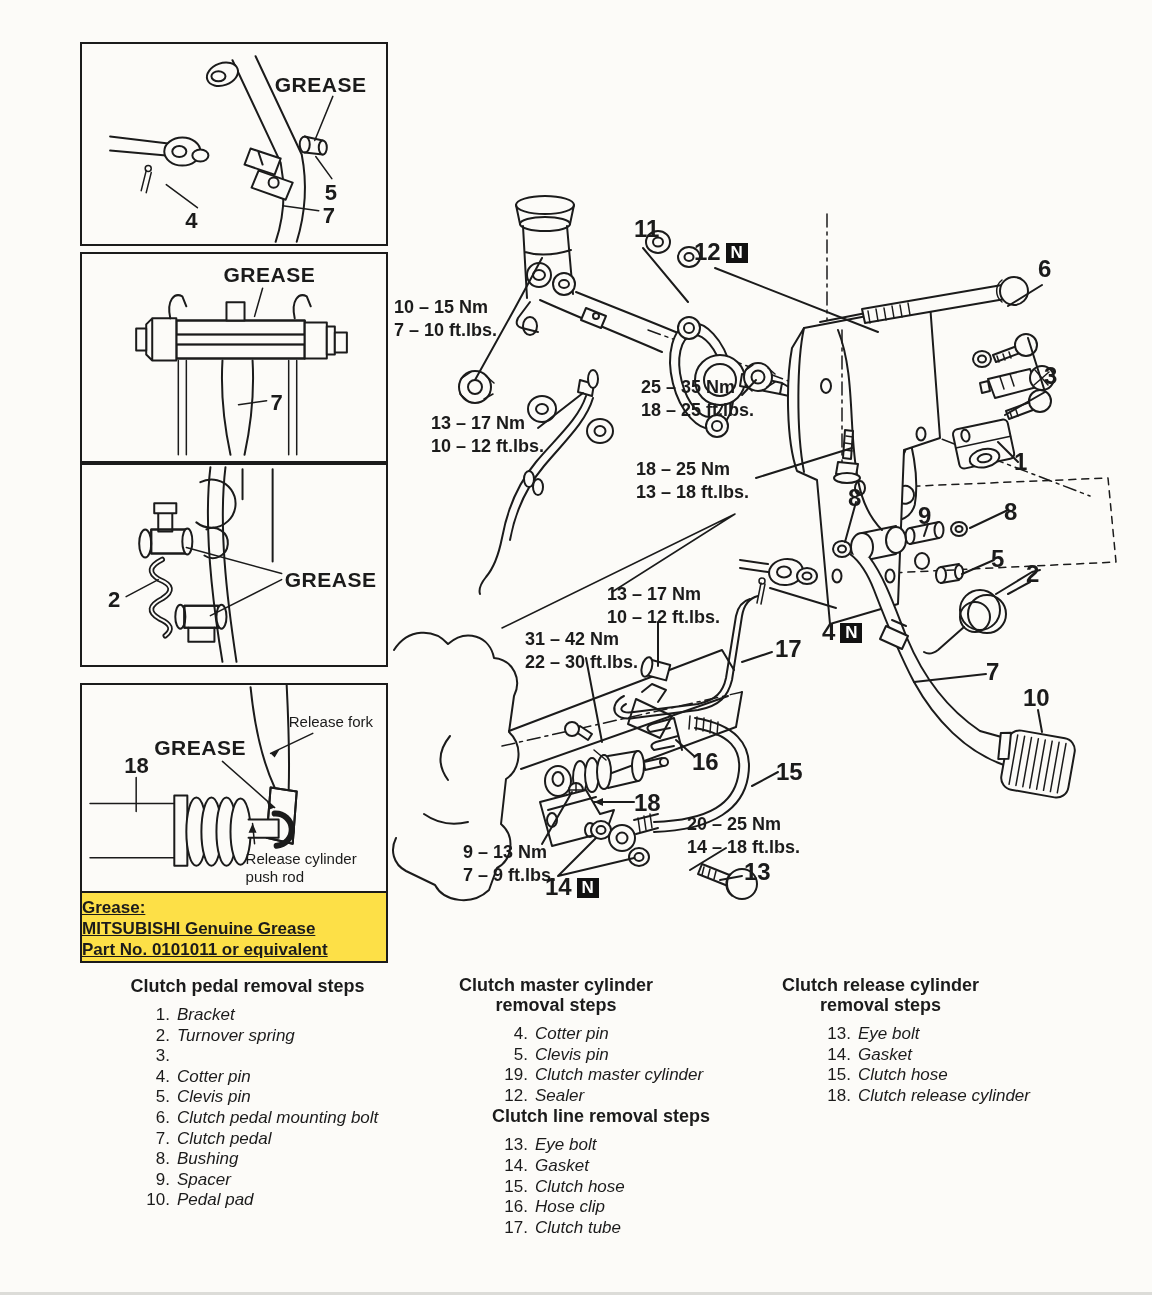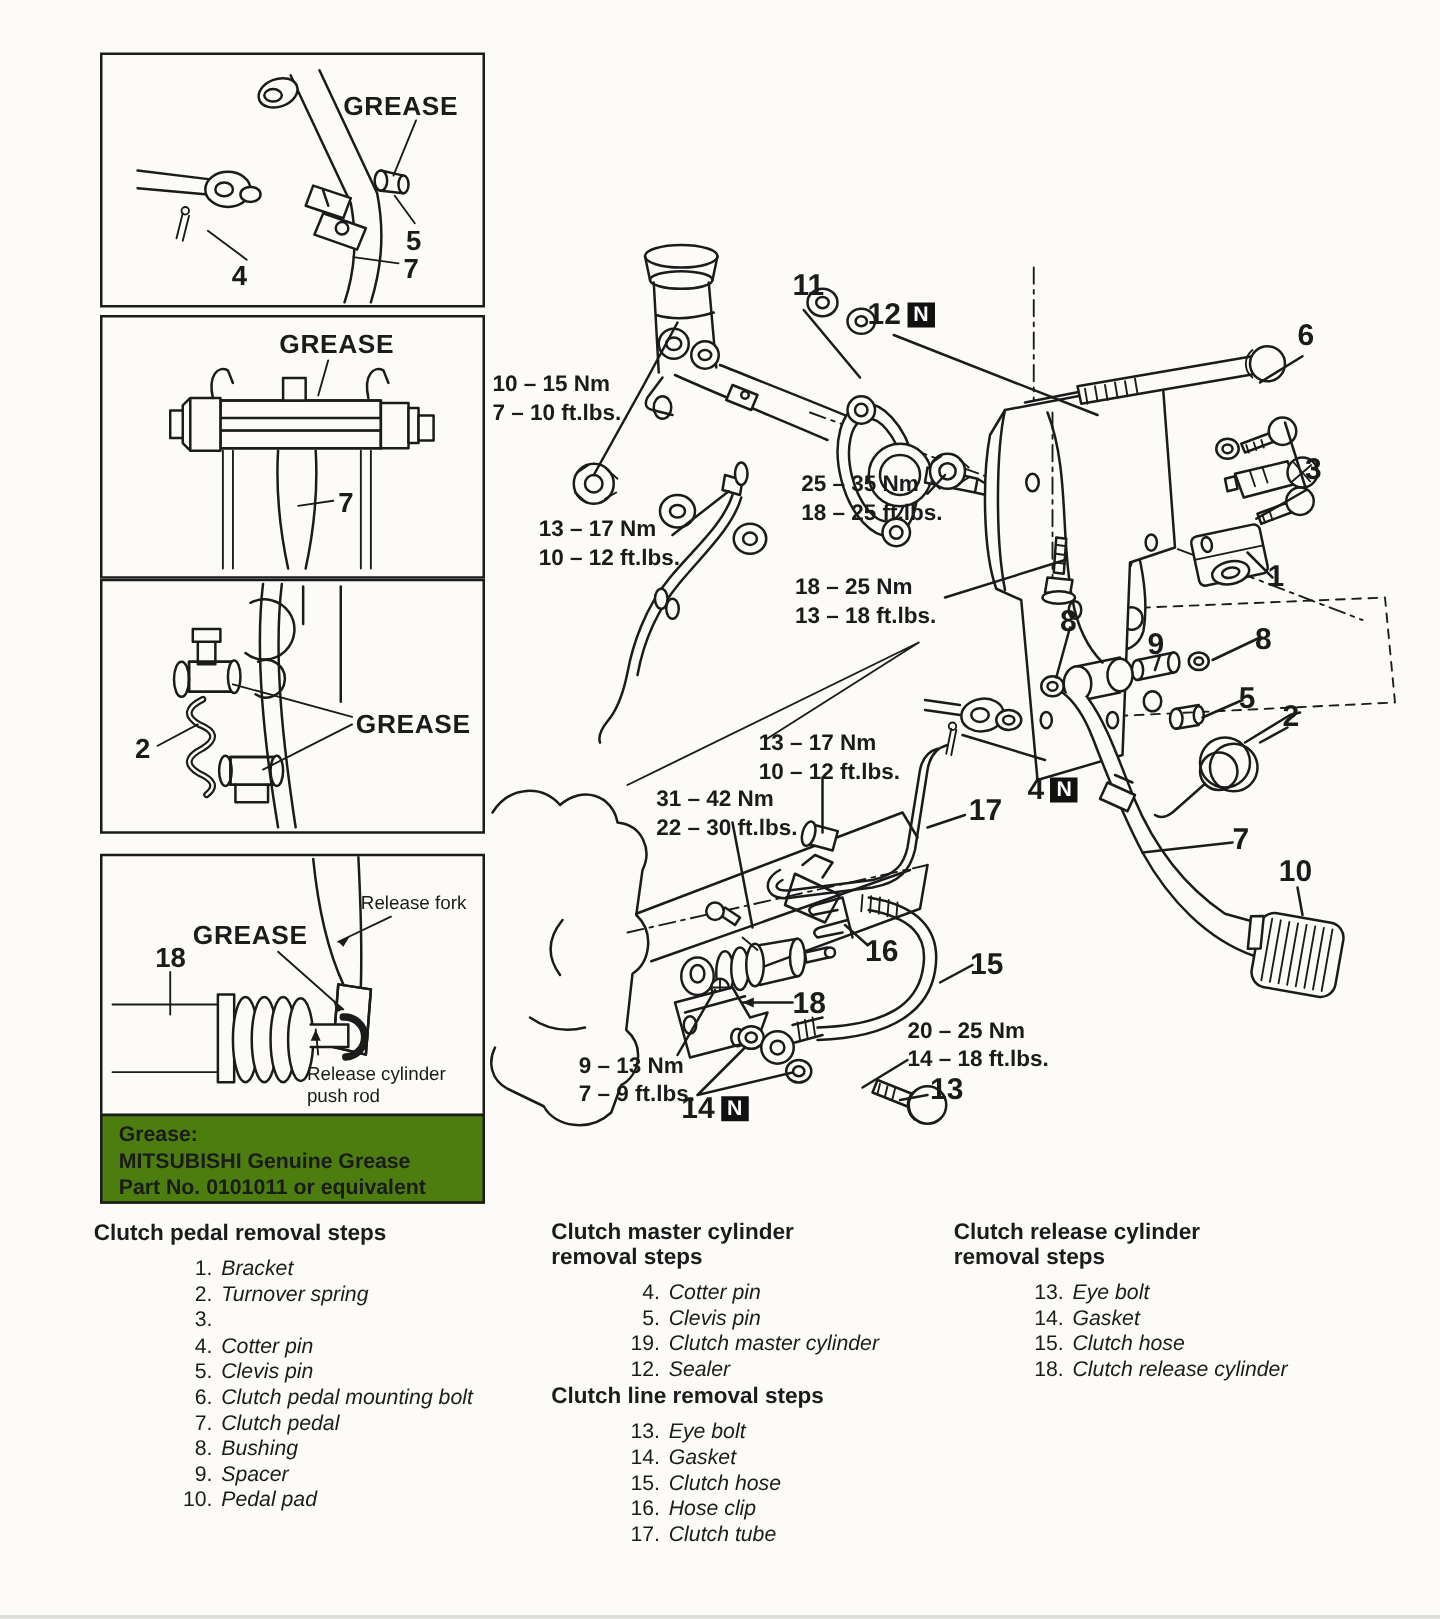--- a/index.html
+++ b/index.html
@@ -22,25 +22,25 @@
   svg text{stroke:none;fill:#1b1b1b;}
   svg .glabel{font:700 21px "Liberation Sans",sans-serif;letter-spacing:.5px;}
   svg .conum{font:700 22px "Liberation Sans",sans-serif;}
   svg .tlabel{font:400 15px "Liberation Sans",sans-serif;}
   
   .callout{position:absolute;font:700 24px "Liberation Sans",sans-serif;white-space:nowrap;}
   .nflag{display:inline-block;background:#111;color:#fff;font:700 17px "Liberation Sans",sans-serif;
          width:22px;height:20px;line-height:20px;text-align:center;margin-left:5px;vertical-align:2px;}
   .torque{position:absolute;font:700 18px "Liberation Sans",sans-serif;line-height:23px;white-space:nowrap;}
   
-  .note{position:absolute;border:2.5px solid #1b1b1b;background:#4d7c0f;box-sizing:border-box;
-        font:700 17px "Liberation Sans",sans-serif;line-height:21px;padding:4px 13px;}
+  .note{position:absolute;border:2.5px solid #1b1b1b;background:#fde047;box-sizing:border-box;
+        font:700 17px "Liberation Sans",sans-serif;line-height:21px;padding:4px 0;text-decoration:underline;}
   
   .col{position:absolute;}
-  .col h3{font:700 18px "Liberation Sans",sans-serif;margin:0 0 9px 0;line-height:20px;}
+  .col h3{font:700 18px "Liberation Sans",sans-serif;margin:0 0 9px 0;line-height:20px;text-align:center;}
   .row{display:flex;font-size:17px;line-height:20.6px;}
   .num{flex:none;text-align:right;}
   .txt{padding-left:7px;font-style:italic;}
   .c1 .num{width:95px;} .c1 .txt{width:215px;}
   .c2 .num{width:87px;} .c2 .txt{width:210px;}
   .c3 .num{width:88px;} .c3 .txt{width:235px;}
   .h2nd{margin-top:26px;}
 </style>
 </head>
 <body>
@@ -469,21 +469,21 @@
       <div>10 – 12 ft.lbs.</div>
     </div>
   <div class="torque" style="left:525px;top:628px">
     <div>31 – 42 Nm</div>
       <div>22 – 30 ft.lbs.</div>
     </div>
   <div class="torque" style="left:463px;top:841px">
     <div>9 – 13 Nm</div>
       <div>7 – 9 ft.lbs.</div>
     </div>
-  <div class="torque" style="left:726px;top:813px">
+  <div class="torque" style="left:687px;top:813px">
     <div>20 – 25 Nm</div>
       <div>14 – 18 ft.lbs.</div>
     </div>
 
   <div class="callout" style="left:634px;top:215px"><span>11</span></div>
   <div class="callout" style="left:694px;top:238px"><span>12</span><span class="nflag">N</span></div>
   <div class="callout" style="left:1038px;top:255px"><span>6</span></div>
   <div class="callout" style="left:1044px;top:362px"><span>3</span></div>
   <div class="callout" style="left:1014px;top:448px"><span>1</span></div>
   <div class="callout" style="left:848px;top:484px"><span>8</span></div>

